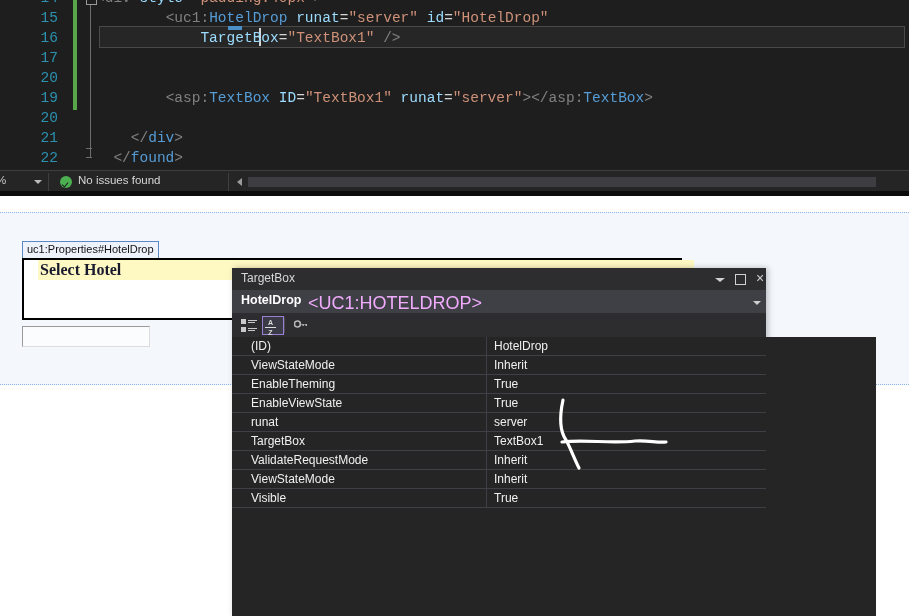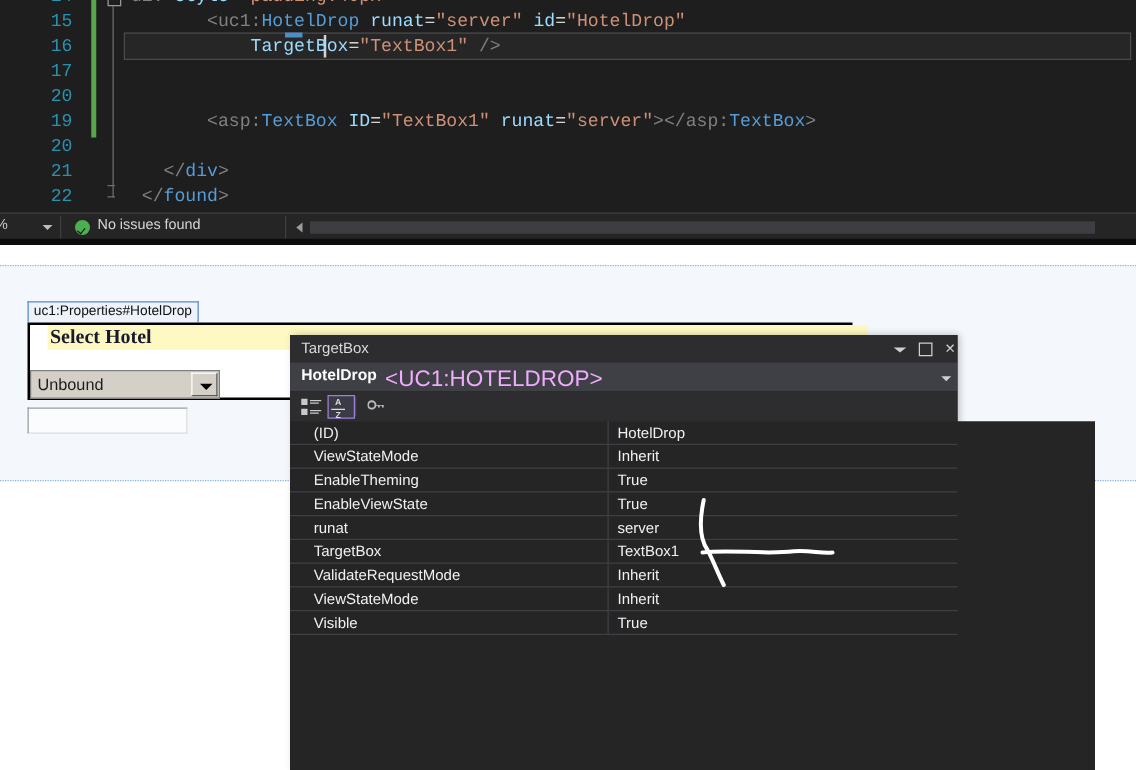--- a/index.html
+++ b/index.html
@@ -280,28 +280,20 @@
 
 <div id="designer">
   <div id="formband"></div>
 
   <div id="tagbadge">uc1:Properties#HotelDrop</div>
 
   <div id="ucbox">
     <div id="uc-headerband">
       <span id="selecthotel">Select Hotel</span>
     </div>
-    <div id="combo">
-      <div id="combo-inner">
-        <span id="combo-text">Unbound</span>
-      </div>
-      <div id="combo-btn">
-        <div id="combo-arrow"></div>
-      </div>
-    </div>
   </div>
 
   <div id="textbox1"></div>
 </div>
 
 <div id="props">
 
   <div id="props-title">
     <span id="props-title-text">TargetBox</span>
     <div class="tbtn" id="btn-menu"></div>

